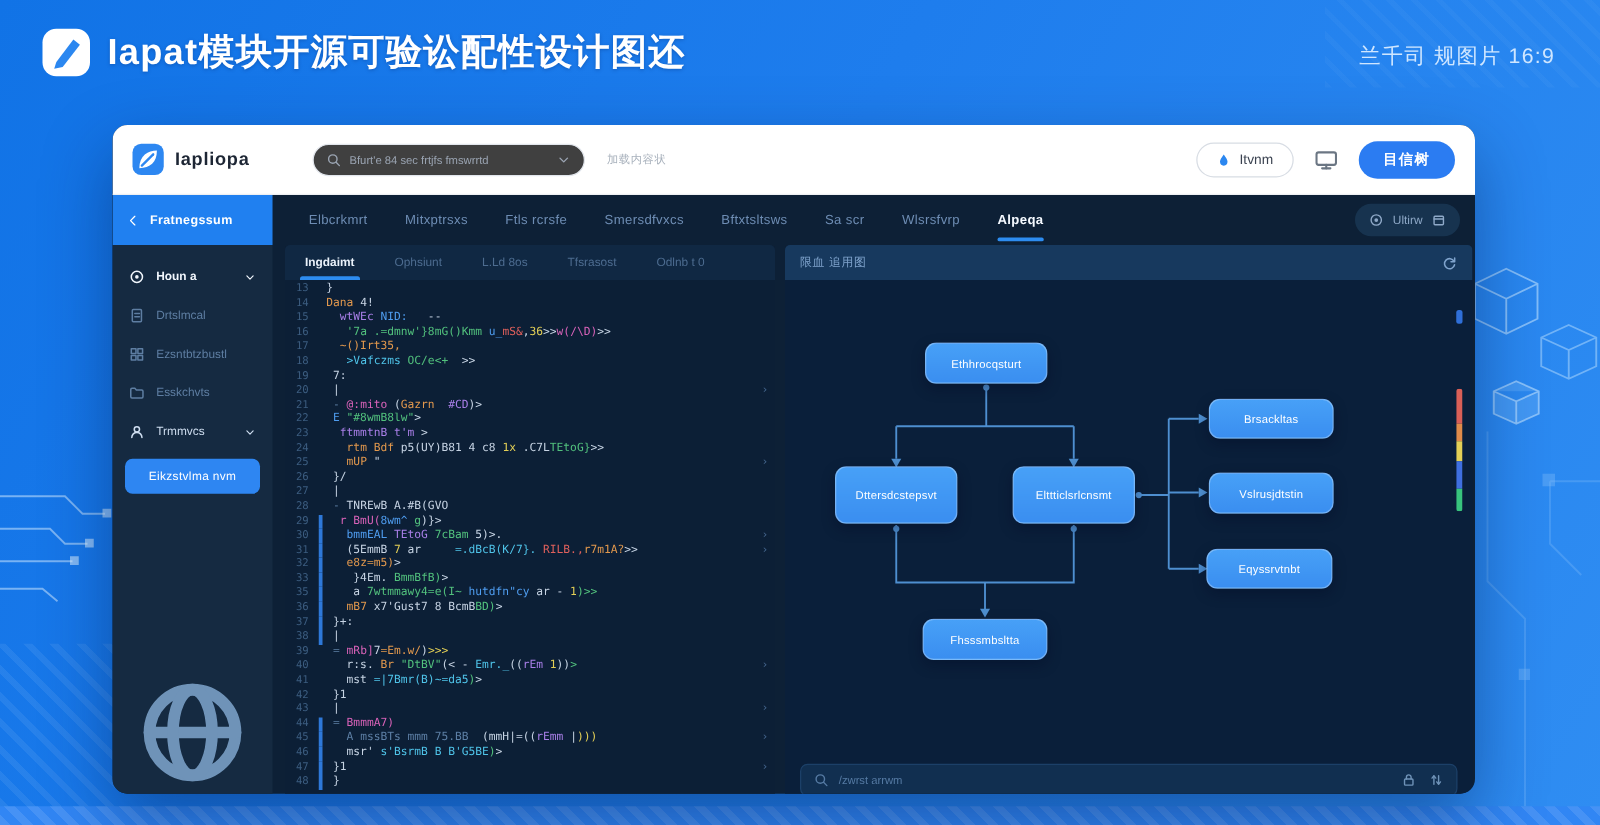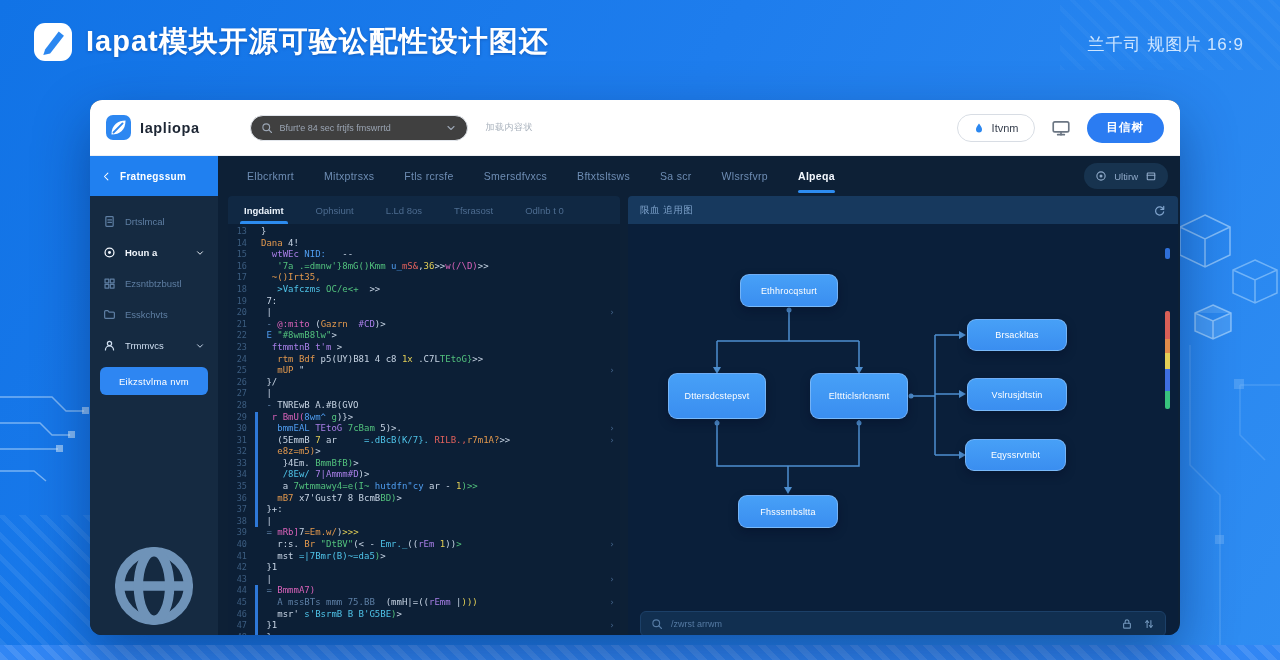--- a/index.html
+++ b/index.html
@@ -217,43 +217,43 @@
     <div class="sidebar">
       <div class="side-head">
         <span class="ic-s">
             <svg viewBox="0 0 16 16">
               <polyline points="10,3 5,8 10,13"></polyline>
             </svg>
           </span>
         <span>Fratnegssum</span>
       </div>
       <div class="side-list">
+          <div class="side-item st-active">
+            <span class="ic-s">
+              <svg viewBox="0 0 16 16">
+                <circle cx="8" cy="8" r="5.5"></circle>
+                <circle class="f" cx="8" cy="8" r="1.8"></circle>
+              </svg>
+            </span>
+            <span class="lbl">Houn a</span>
+            <span class="ic-s chev">
+              <svg viewBox="0 0 16 16">
+                <polyline points="4,6 8,10 12,6"></polyline>
+              </svg>
+            </span>
+          </div>
           <div class="side-item st-dim">
             <span class="ic-s">
               <svg viewBox="0 0 16 16">
                 <rect x="3.5" y="2" width="9" height="12" rx="1"></rect>
                 <line x1="6" y1="6" x2="10.5" y2="6"></line>
                 <line x1="6" y1="9" x2="10.5" y2="9"></line>
               </svg>
             </span>
             <span class="lbl">Drtslmcal</span>
-          </div>
-          <div class="side-item st-active">
-            <span class="ic-s">
-              <svg viewBox="0 0 16 16">
-                <circle cx="8" cy="8" r="5.5"></circle>
-                <circle class="f" cx="8" cy="8" r="1.8"></circle>
-              </svg>
-            </span>
-            <span class="lbl">Houn a</span>
-            <span class="ic-s chev">
-              <svg viewBox="0 0 16 16">
-                <polyline points="4,6 8,10 12,6"></polyline>
-              </svg>
-            </span>
           </div>
           <div class="side-item st-dim">
             <span class="ic-s">
               <svg viewBox="0 0 16 16">
                 <rect x="2.5" y="2.5" width="4.6" height="4.6"></rect>
                 <rect x="9" y="2.5" width="4.6" height="4.6"></rect>
                 <rect x="2.5" y="9" width="4.6" height="4.6"></rect>
                 <rect x="9" y="9" width="4.6" height="4.6"></rect>
               </svg>
             </span>
@@ -449,26 +449,20 @@
               <div class="cl hasbar">
                 <span class="ln">32</span>
                 <span class="barslot"></span>
                 <span class="ct"><span class="tk-w">   </span><span class="tk-o">e8z=m5)</span><span class="tk-w">&gt;</span></span>
                 <span class="fold"></span>
               </div>
               <div class="cl hasbar">
                 <span class="ln">33</span>
                 <span class="barslot"></span>
                 <span class="ct"><span class="tk-w">    }4Em. </span><span class="tk-g">BmmBfB)</span><span class="tk-w">&gt;</span></span>
-                <span class="fold"></span>
-              </div>
-              <div class="cl hasbar">
-                <span class="ln">34</span>
-                <span class="barslot"></span>
-                <span class="ct"><span class="tk-w">    </span><span class="tk-c">/8Ew/</span><span class="tk-p"> 7|Ammm#D</span><span class="tk-w">)&gt;</span></span>
                 <span class="fold"></span>
               </div>
               <div class="cl hasbar">
                 <span class="ln">35</span>
                 <span class="barslot"></span>
                 <span class="ct"><span class="tk-w">    a </span><span class="tk-g">7wtmmawy4=e(I~ </span><span class="tk-b">hutdfn"cy</span><span class="tk-w"> ar - </span><span class="tk-y">1</span><span class="tk-g">)&gt;&gt;</span></span>
                 <span class="fold"></span>
               </div>
               <div class="cl hasbar">
                 <span class="ln">36</span>

